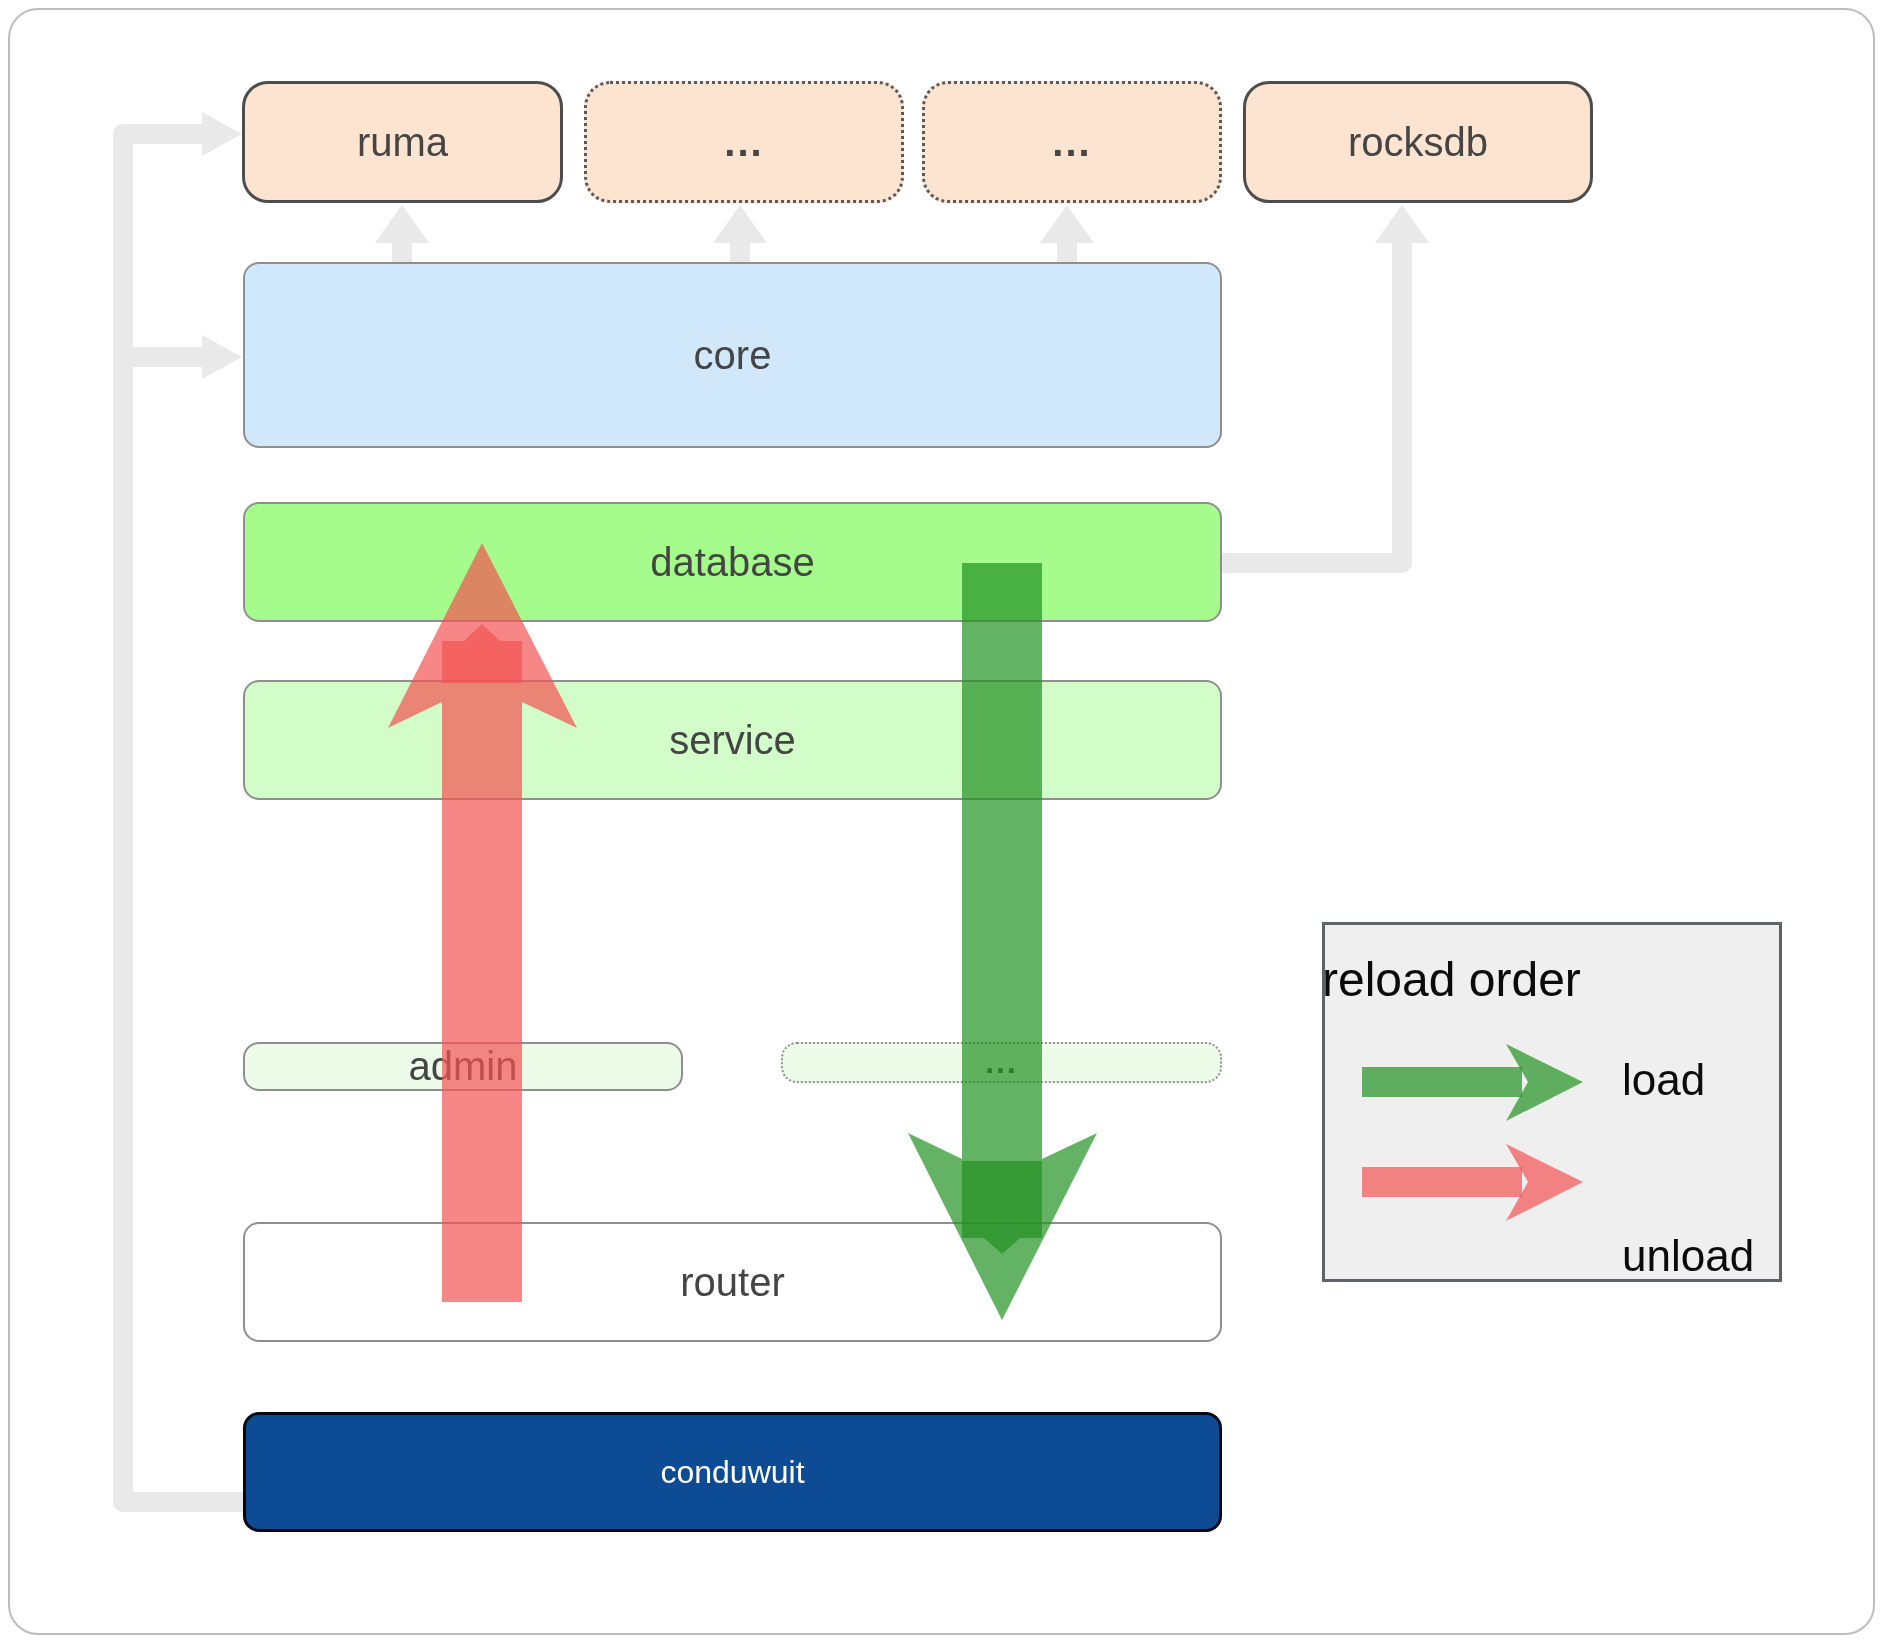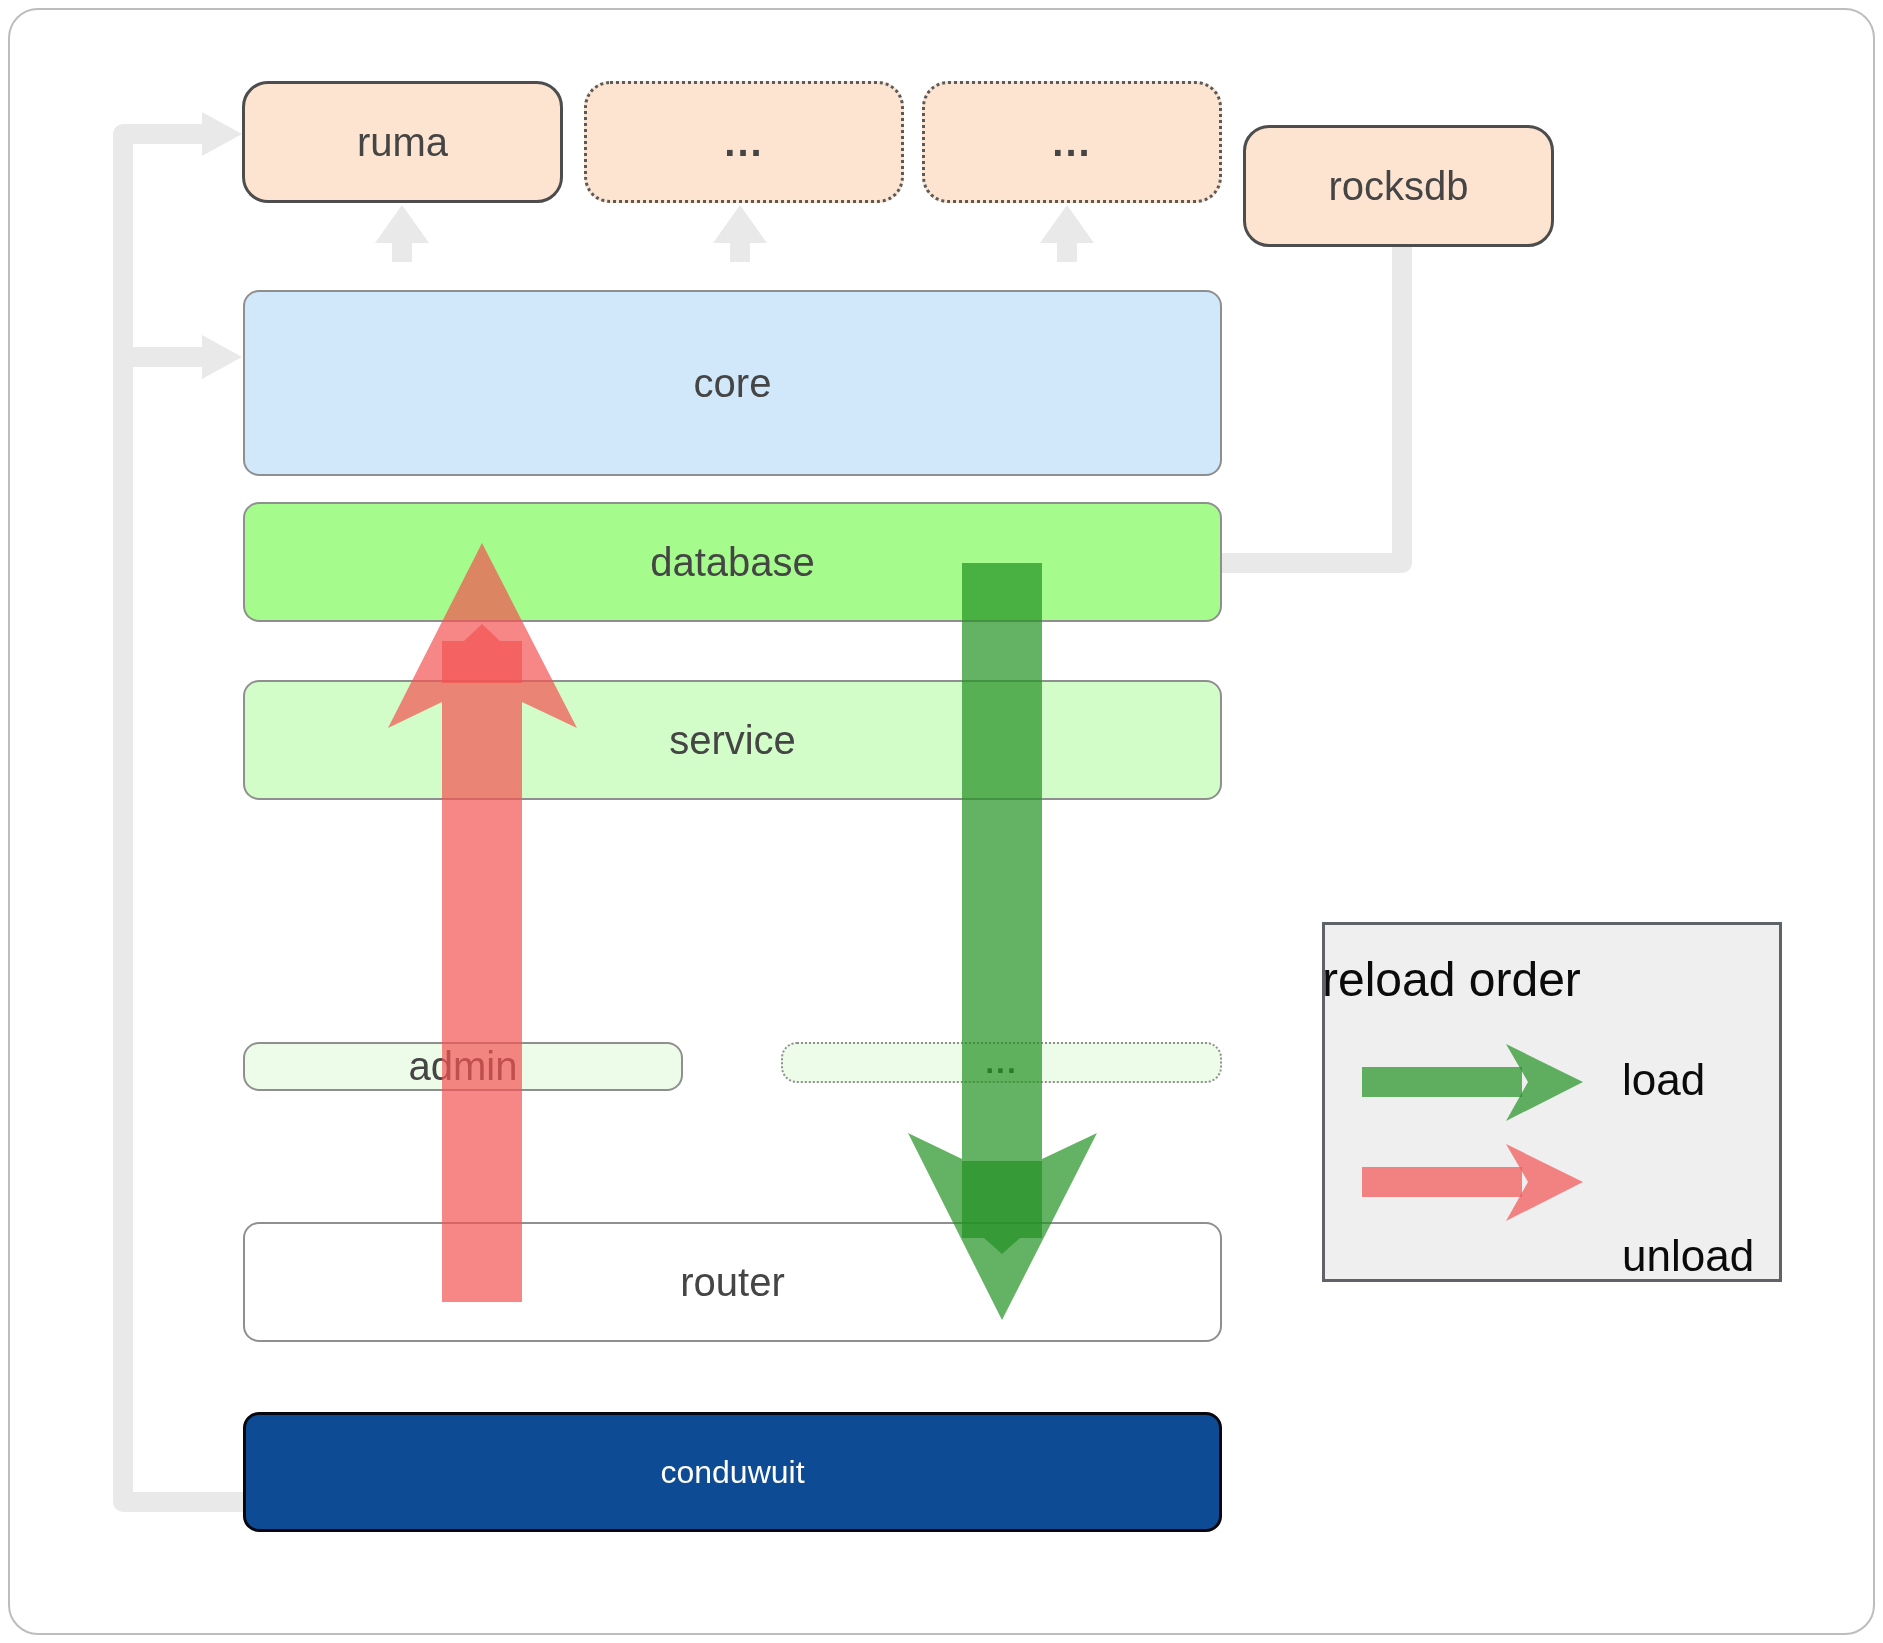--- a/index.html
+++ b/index.html
@@ -45,25 +45,25 @@
 
   <div class="node top-box" style="left:242px;width:321px;">
     <span>ruma</span>
   </div>
   <div class="node top-box dotted" style="left:584px;width:320px;">
     <span class="dots">...</span>
   </div>
   <div class="node top-box dotted" style="left:922px;width:300px;">
     <span class="dots">...</span>
   </div>
-  <div class="node top-box" style="left:1243px;width:311px;margin-top:44px;">
+  <div class="node top-box" style="left:1243px;width:350px;">
     <span>rocksdb</span>
   </div>
 
-  <div class="node row" style="top:262px;height:186px;background:var(--core,#d1e7fa);margin-top:28px;">
+  <div class="node row" style="top:262px;height:186px;background:var(--core,#d1e7fa);">
     <span>core</span>
   </div>
   <div class="node row" style="top:502px;height:120px;background:var(--database,#a5fb8b);">
     <span>database</span>
   </div>
   <div class="node row" style="top:680px;height:120px;background:var(--service,#d2fcc8);">
     <span>service</span>
   </div>
 
   <div class="node row" style="top:1042px;left:243px;width:440px;background:var(--admin,#edfce9);">

